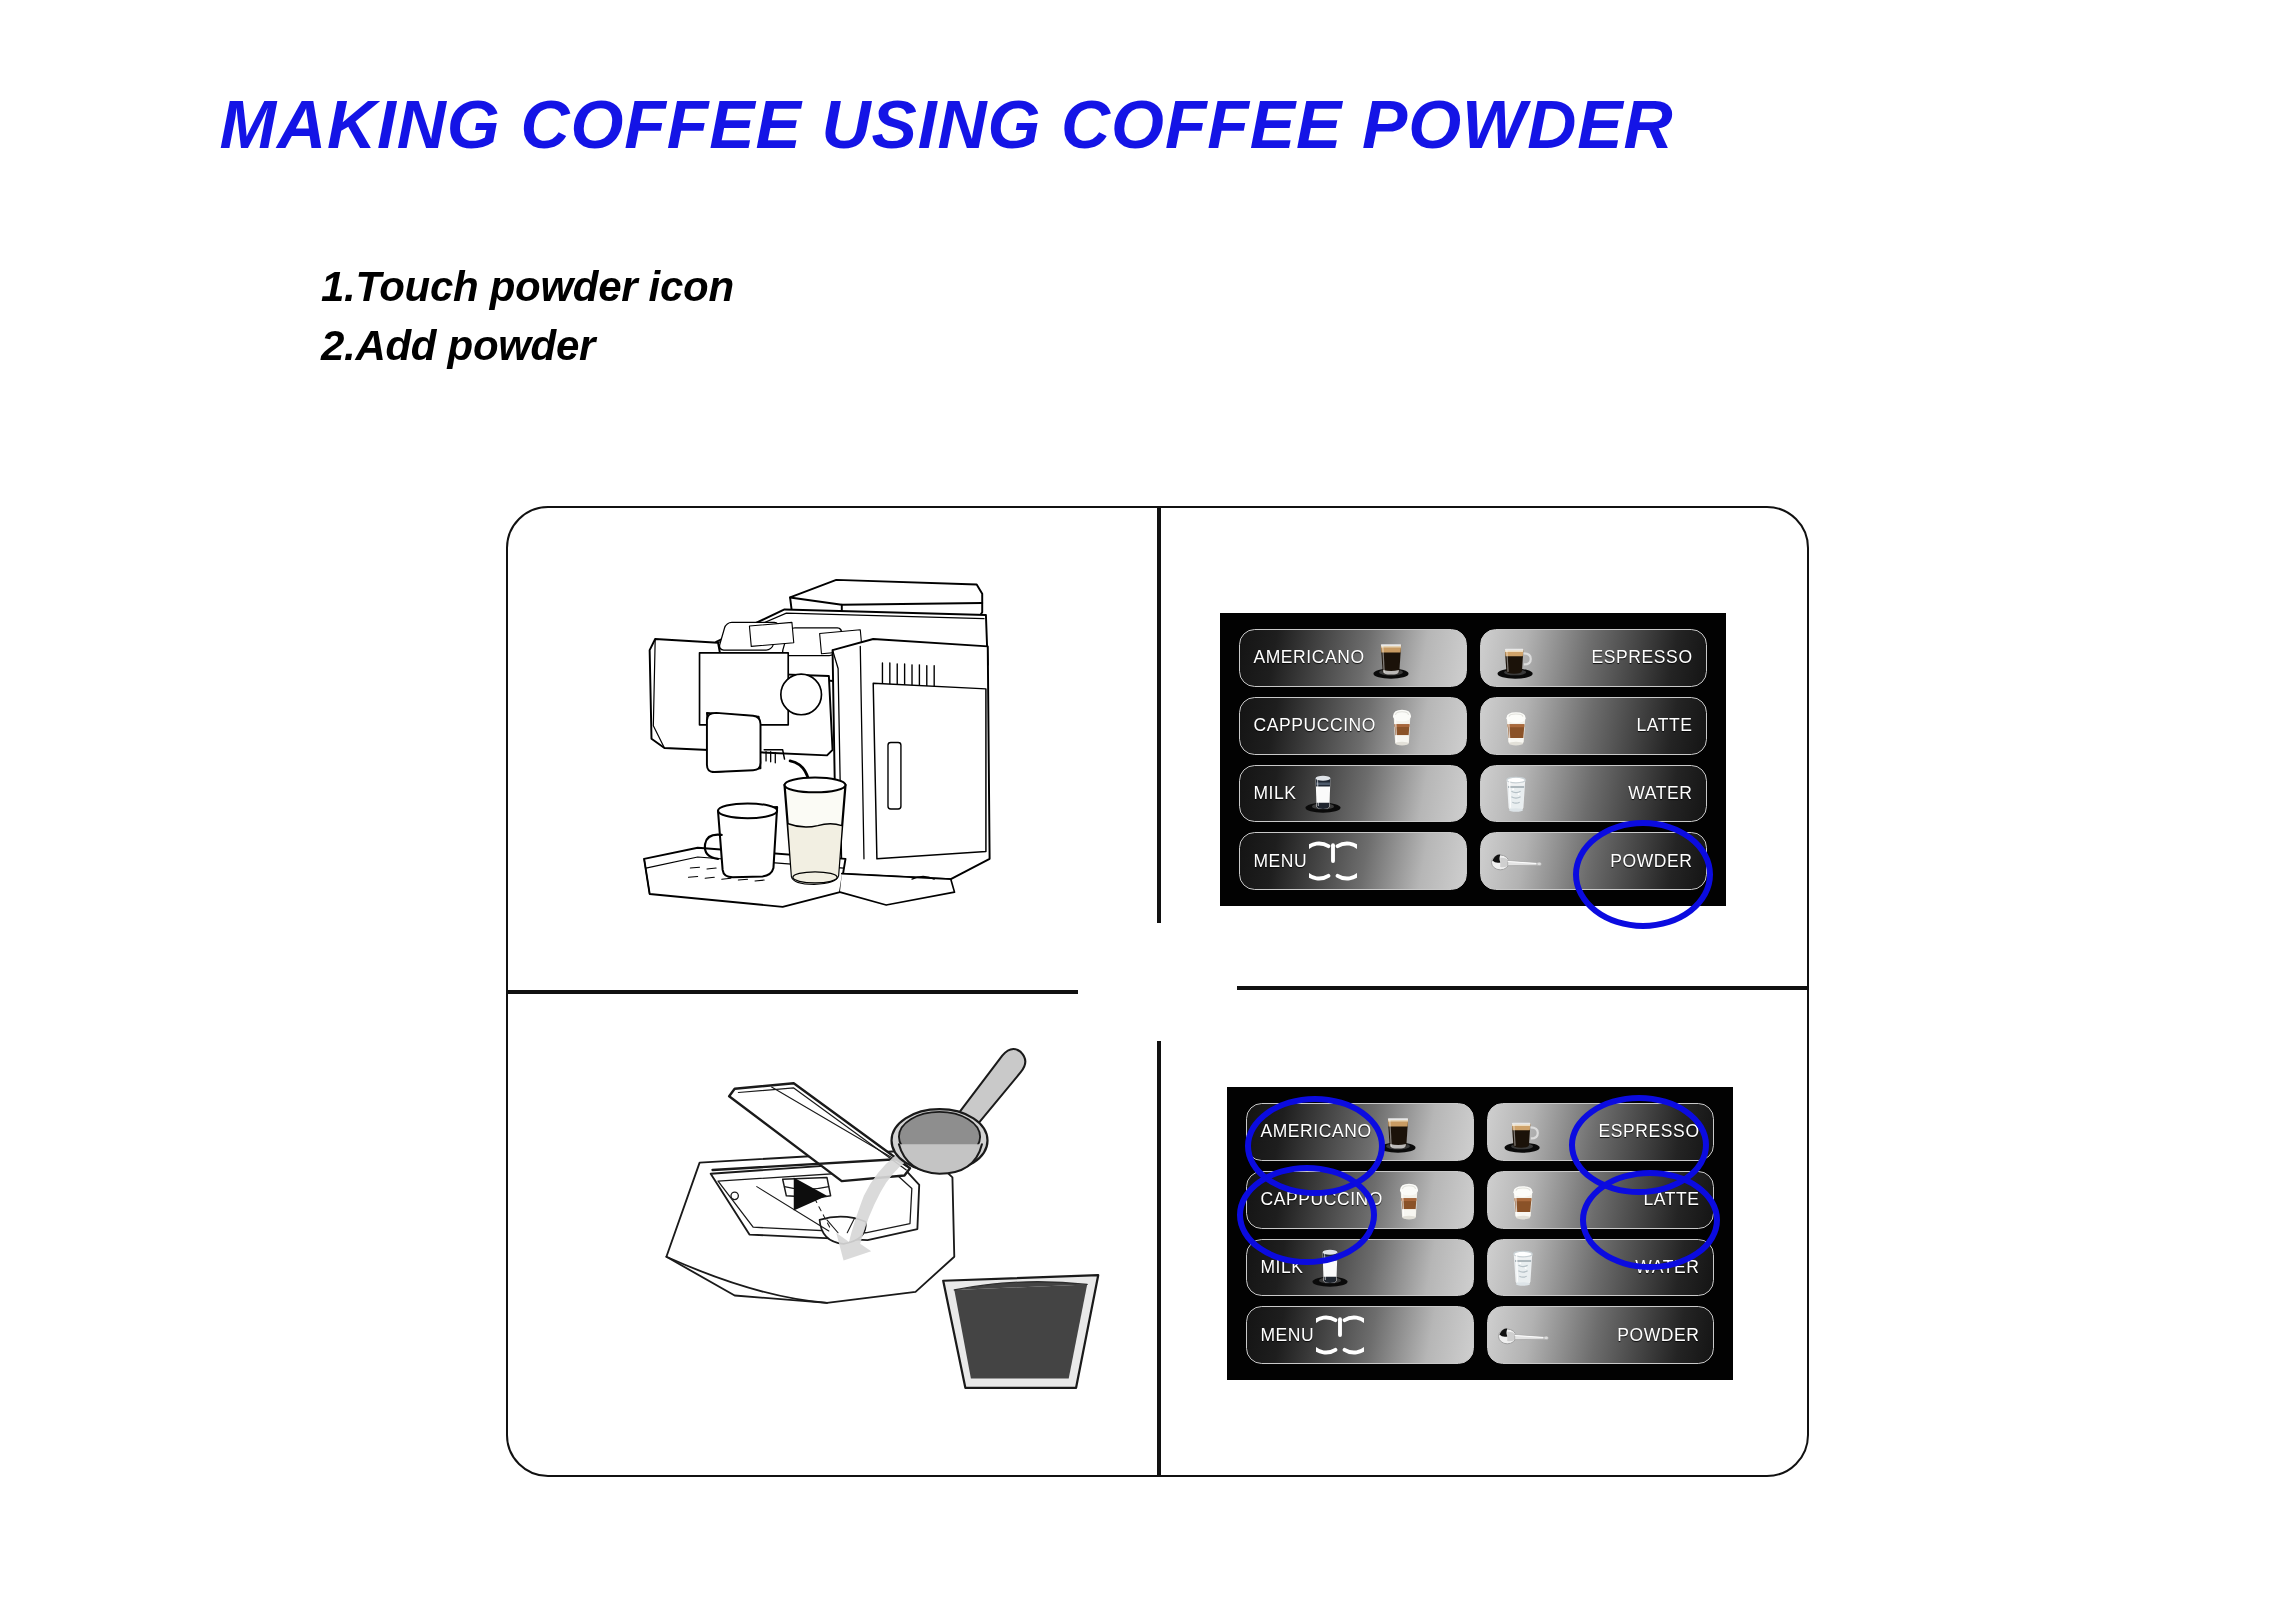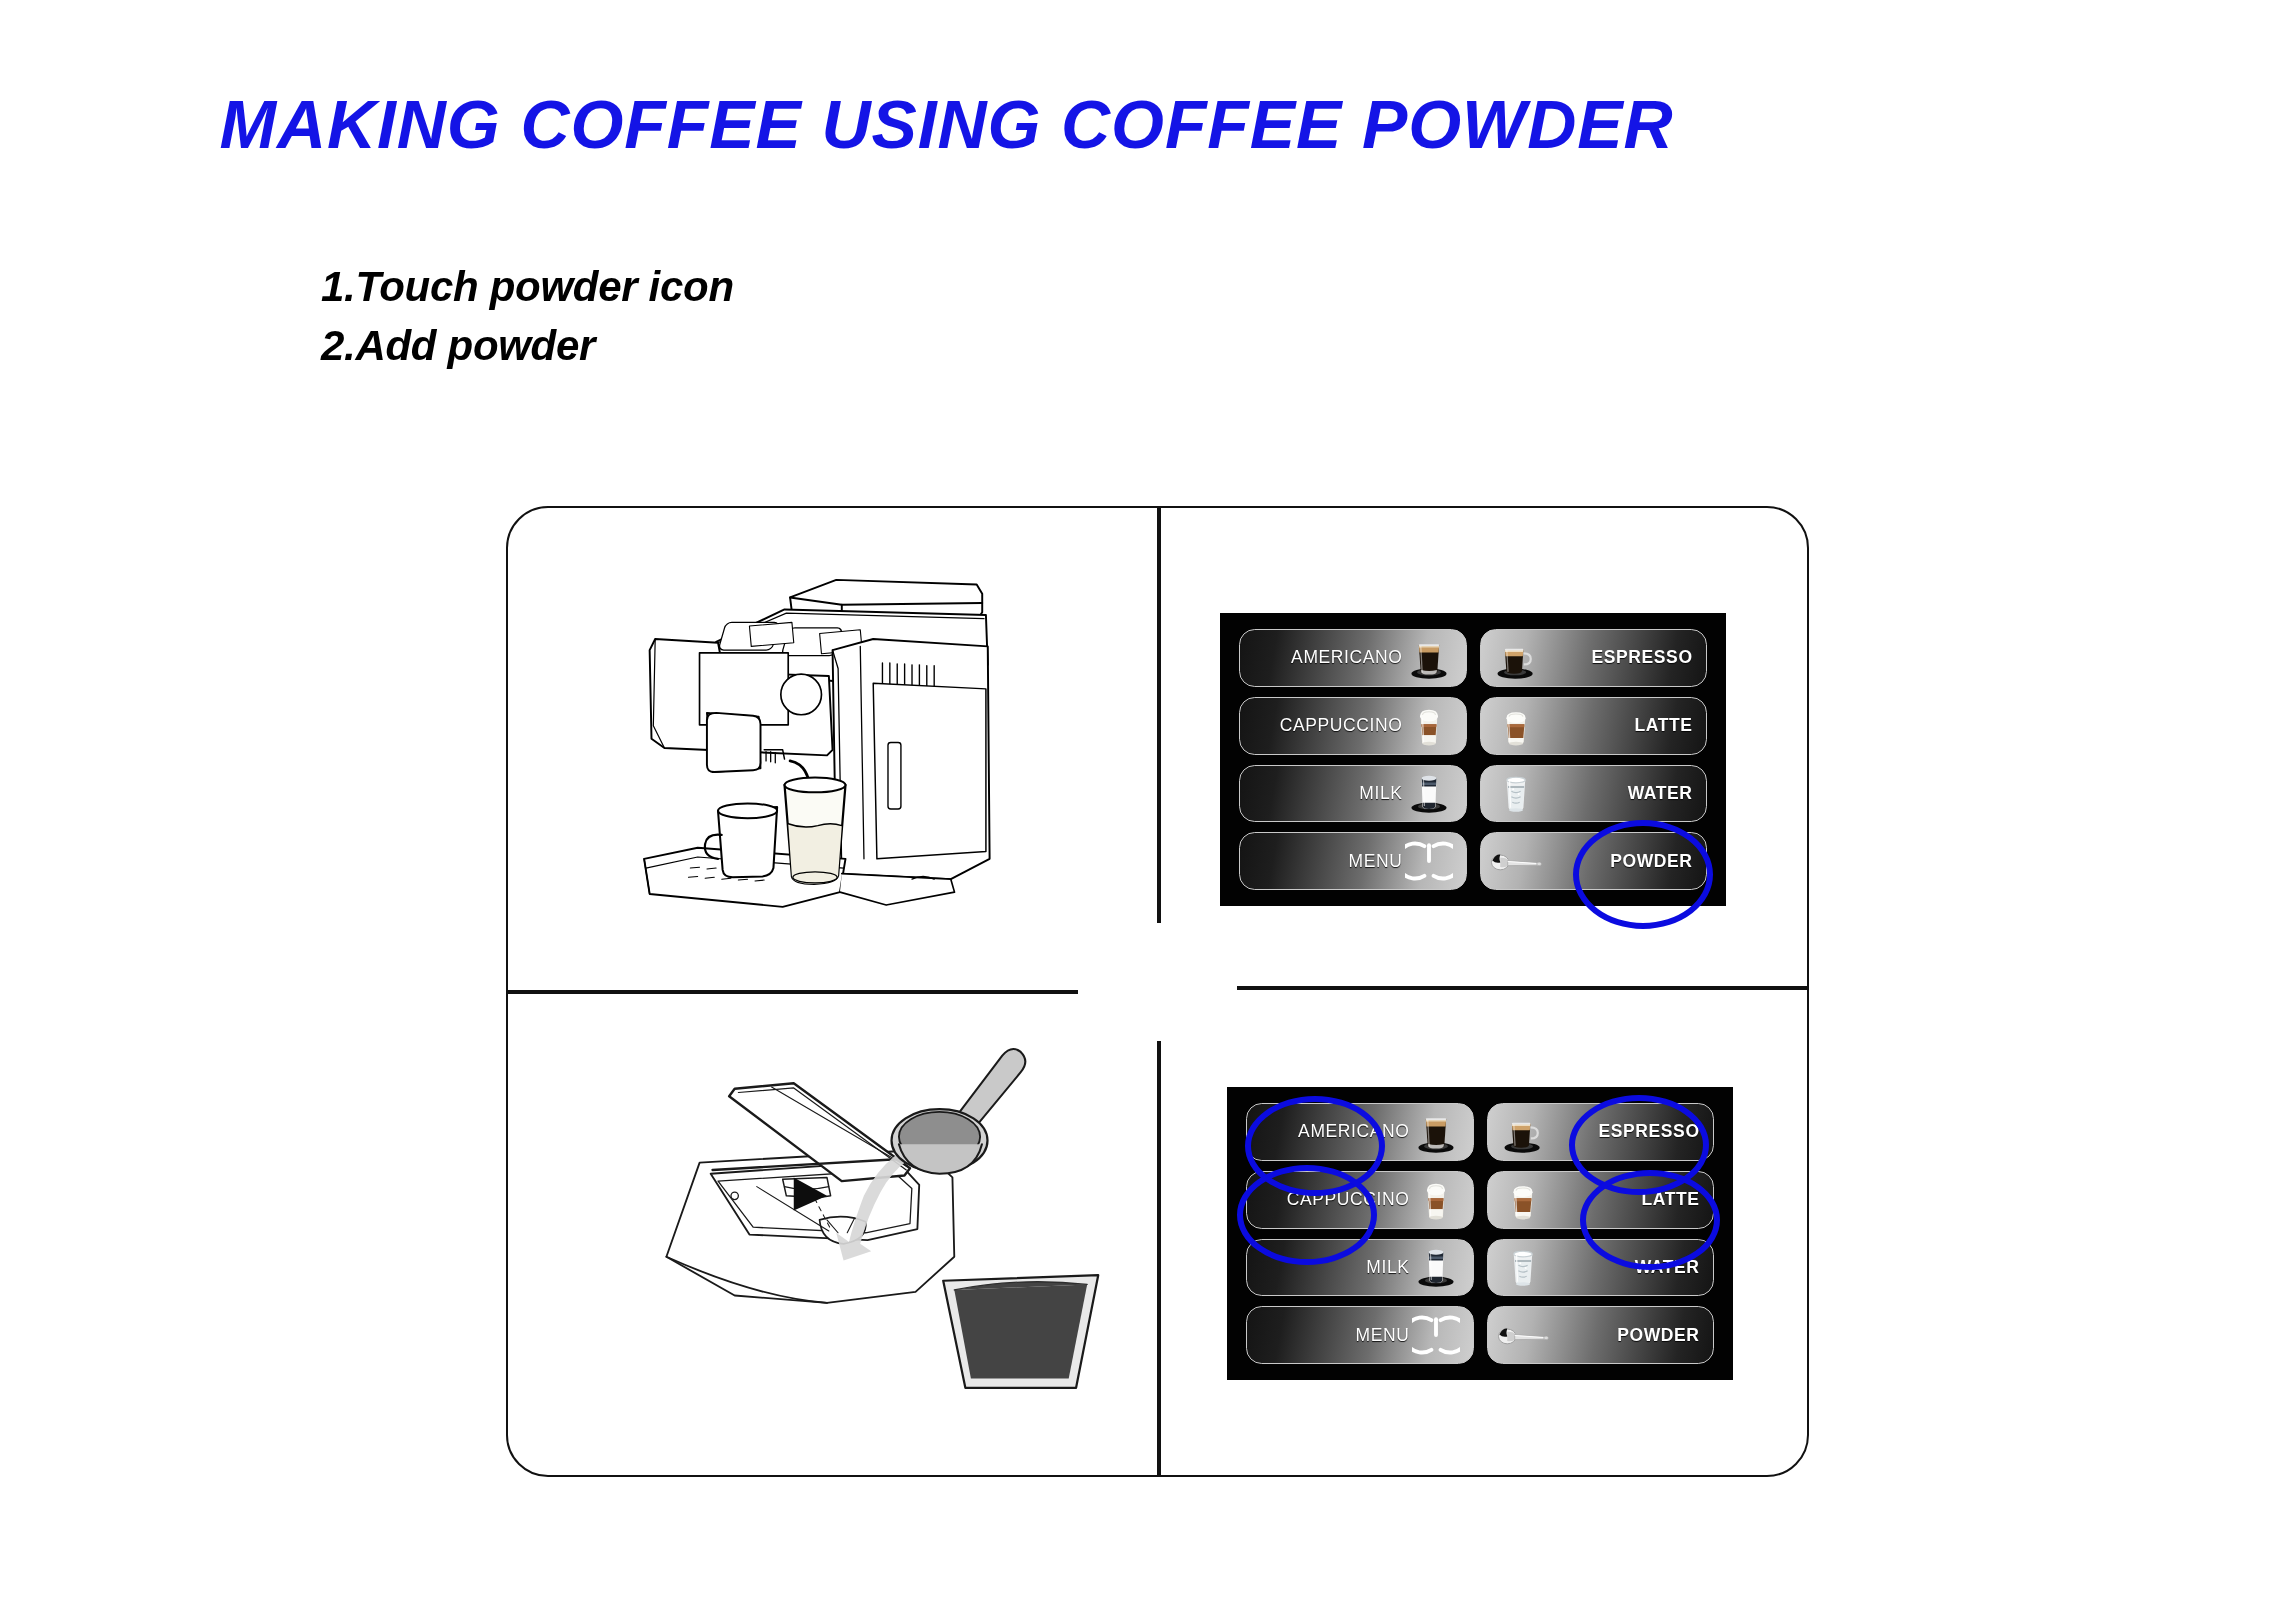--- a/index.html
+++ b/index.html
@@ -49,36 +49,36 @@
   #panel-bottom{left:1227px;top:1087px;width:506px;height:293px;}
 
   .btn{
     position:relative;border-radius:15.7px;box-sizing:border-box;
     border:1.5px solid #c9c9c9;
     display:flex;align-items:center;overflow:hidden;
   }
   
   .btn.left{
     background:linear-gradient(100deg,#141414 0%,#1e1e1e 16%,#6d6d6d 55%,#b6b6b6 80%,#cfcfcf 100%);
-    padding:0 11px 0 13px;justify-content:flex-end;
+    padding:0 11px 0 13px;justify-content:flex-start;
   }
   
   .btn.right{
     background:linear-gradient(100deg,#cfcfcf 0%,#b2b2b2 20%,#6d6d6d 48%,#242424 84%,#141414 100%);
     padding:0 13px 0 9.2px;justify-content:space-between;
   }
   .btn-label{
     font-family:"Liberation Sans",sans-serif;
     font-size:17.5px;color:#ffffff;letter-spacing:0.6px;white-space:nowrap;
     text-shadow:0 0.9px 0.9px rgba(0,0,0,.85);
   }
   .btn.left .btn-label{order:1;}
   .btn.left .btn-icon{order:2;}
   .btn.right .btn-icon{order:1;}
-  .btn.right .btn-label{order:2;font-weight:bold;}
+  .btn.right .btn-label{order:2;}
   .btn-icon{width:52px;height:52px;display:flex;align-items:center;justify-content:center;flex:0 0 52px;}
   .btn-icon svg{display:block;}
 
   
   .ellipse{
     position:absolute;border:6.5px solid #0b0be0;border-radius:50%;
     box-sizing:border-box;pointer-events:none;background:transparent;
   }
   #ellipse-powder{left:1573px;top:820px;width:140px;height:109px;}
   #ellipse-americano{left:1245px;top:1096px;width:140px;height:100px;}

